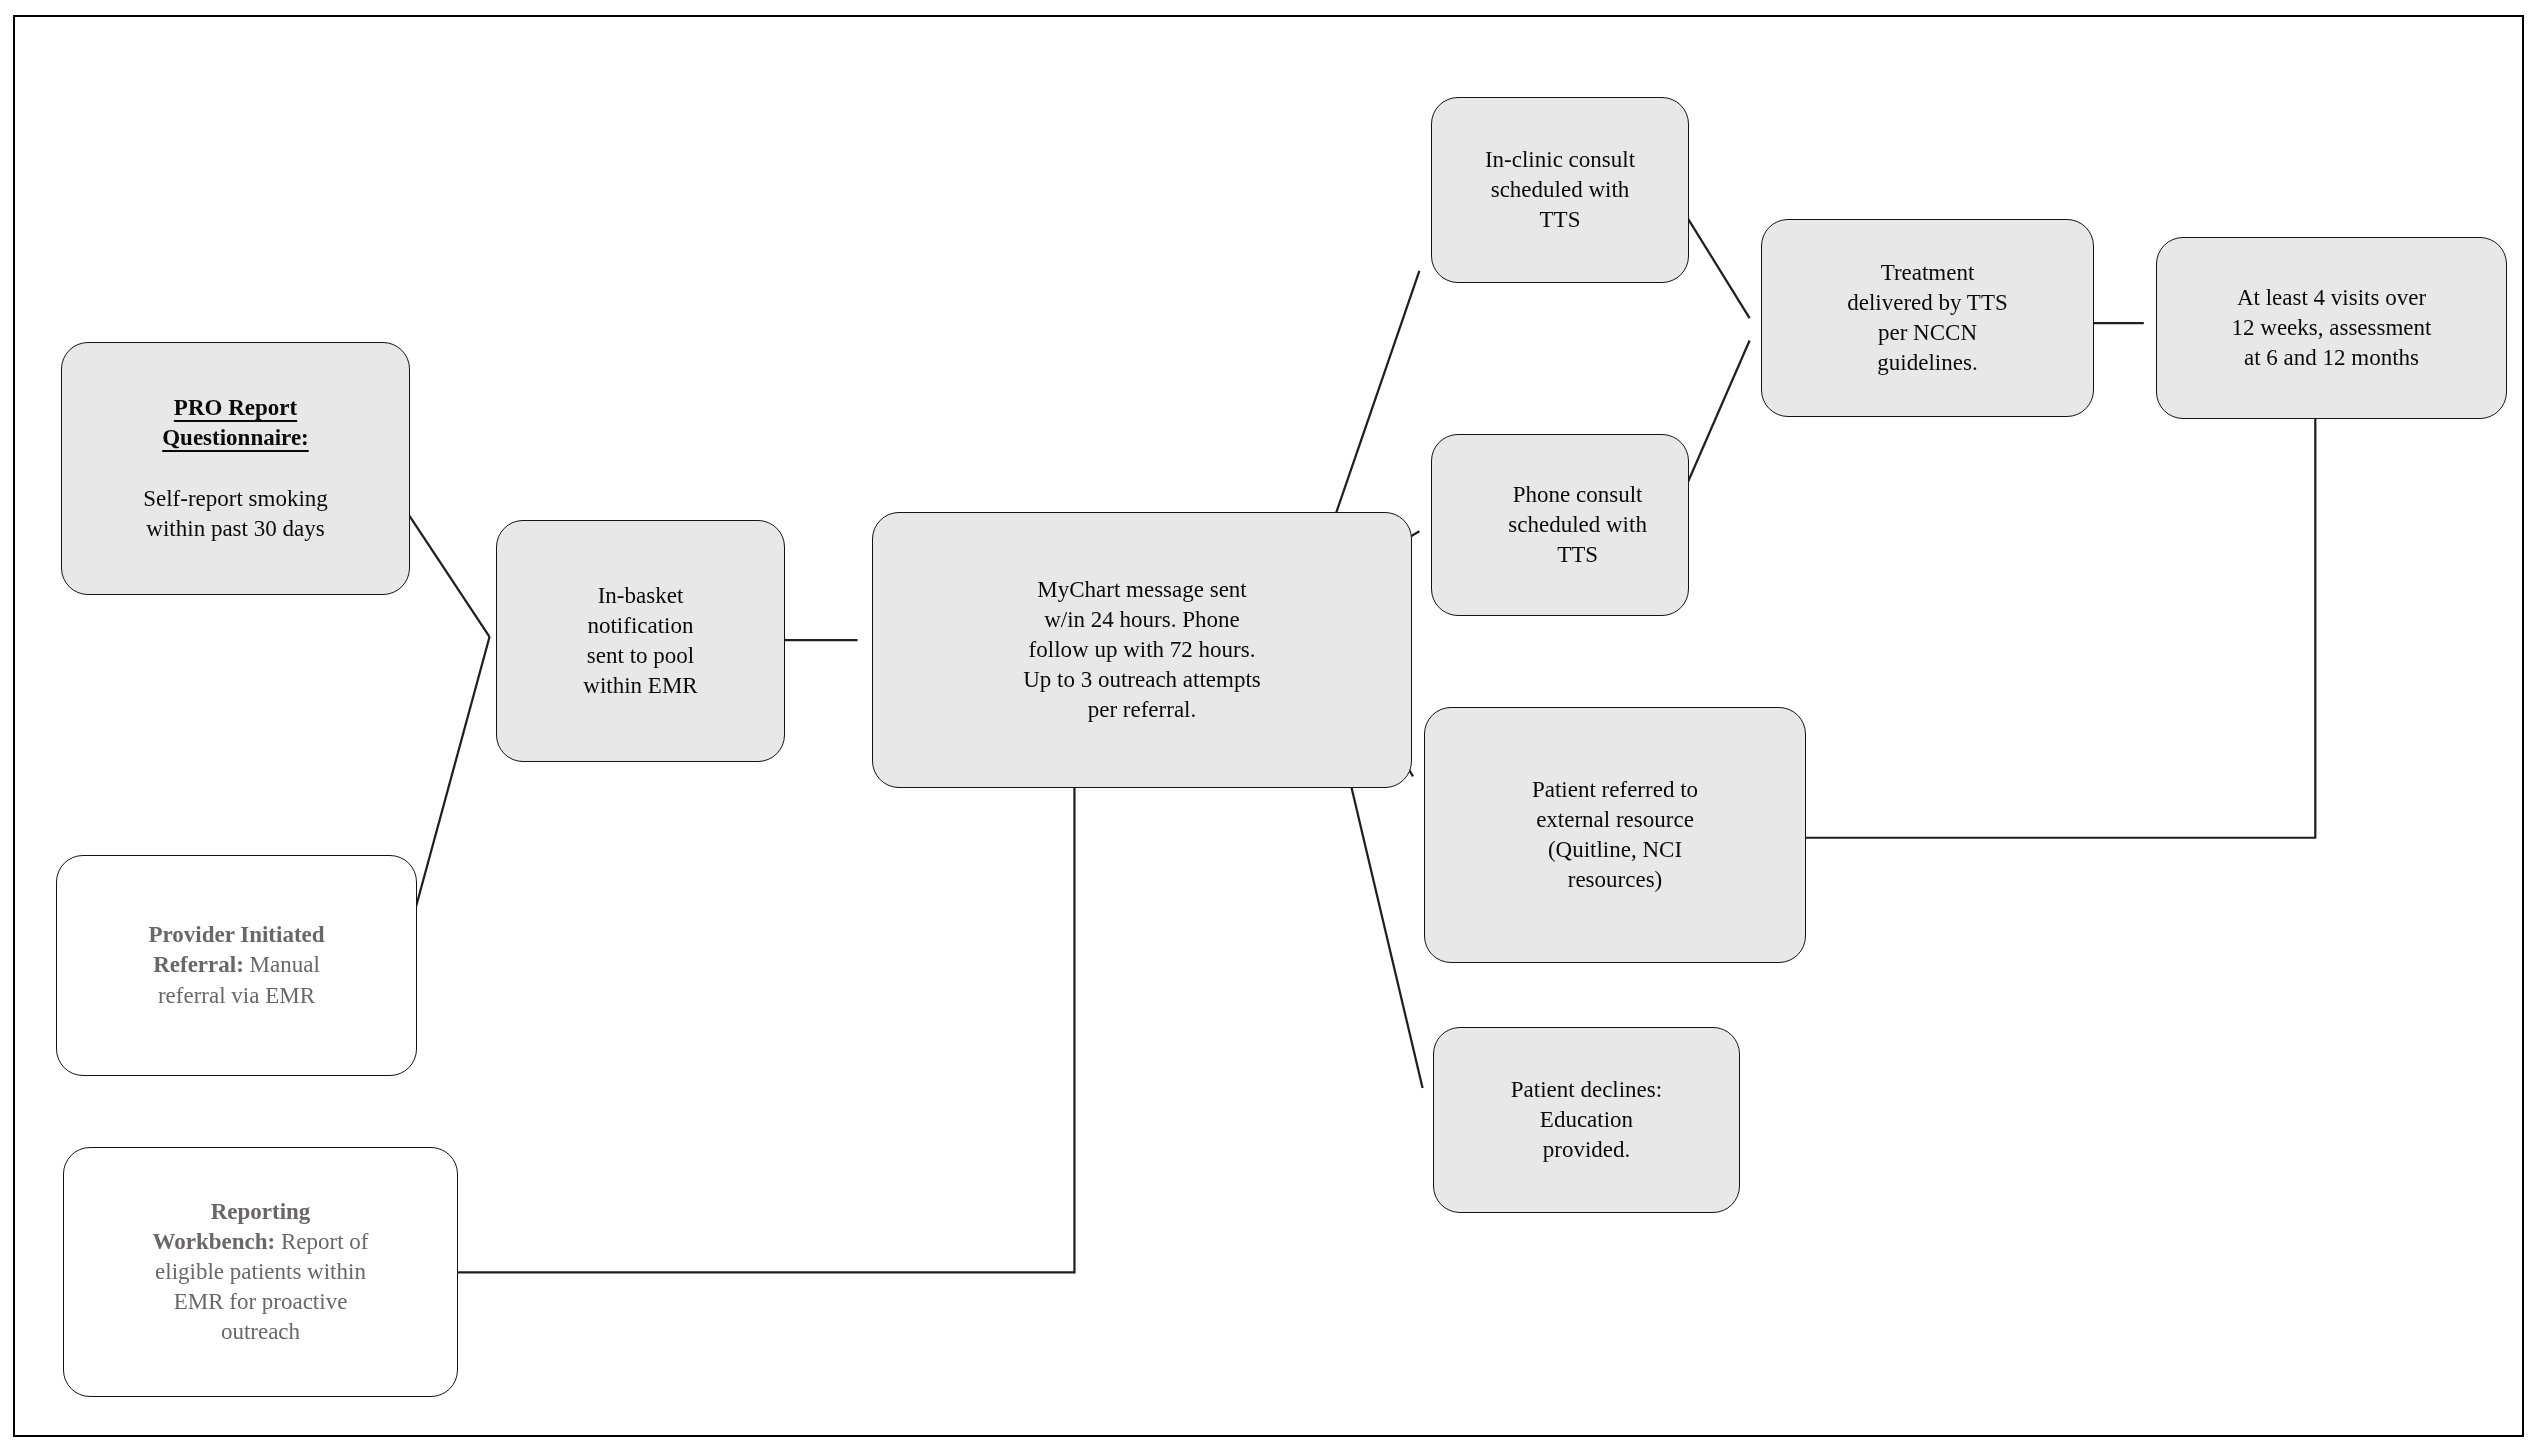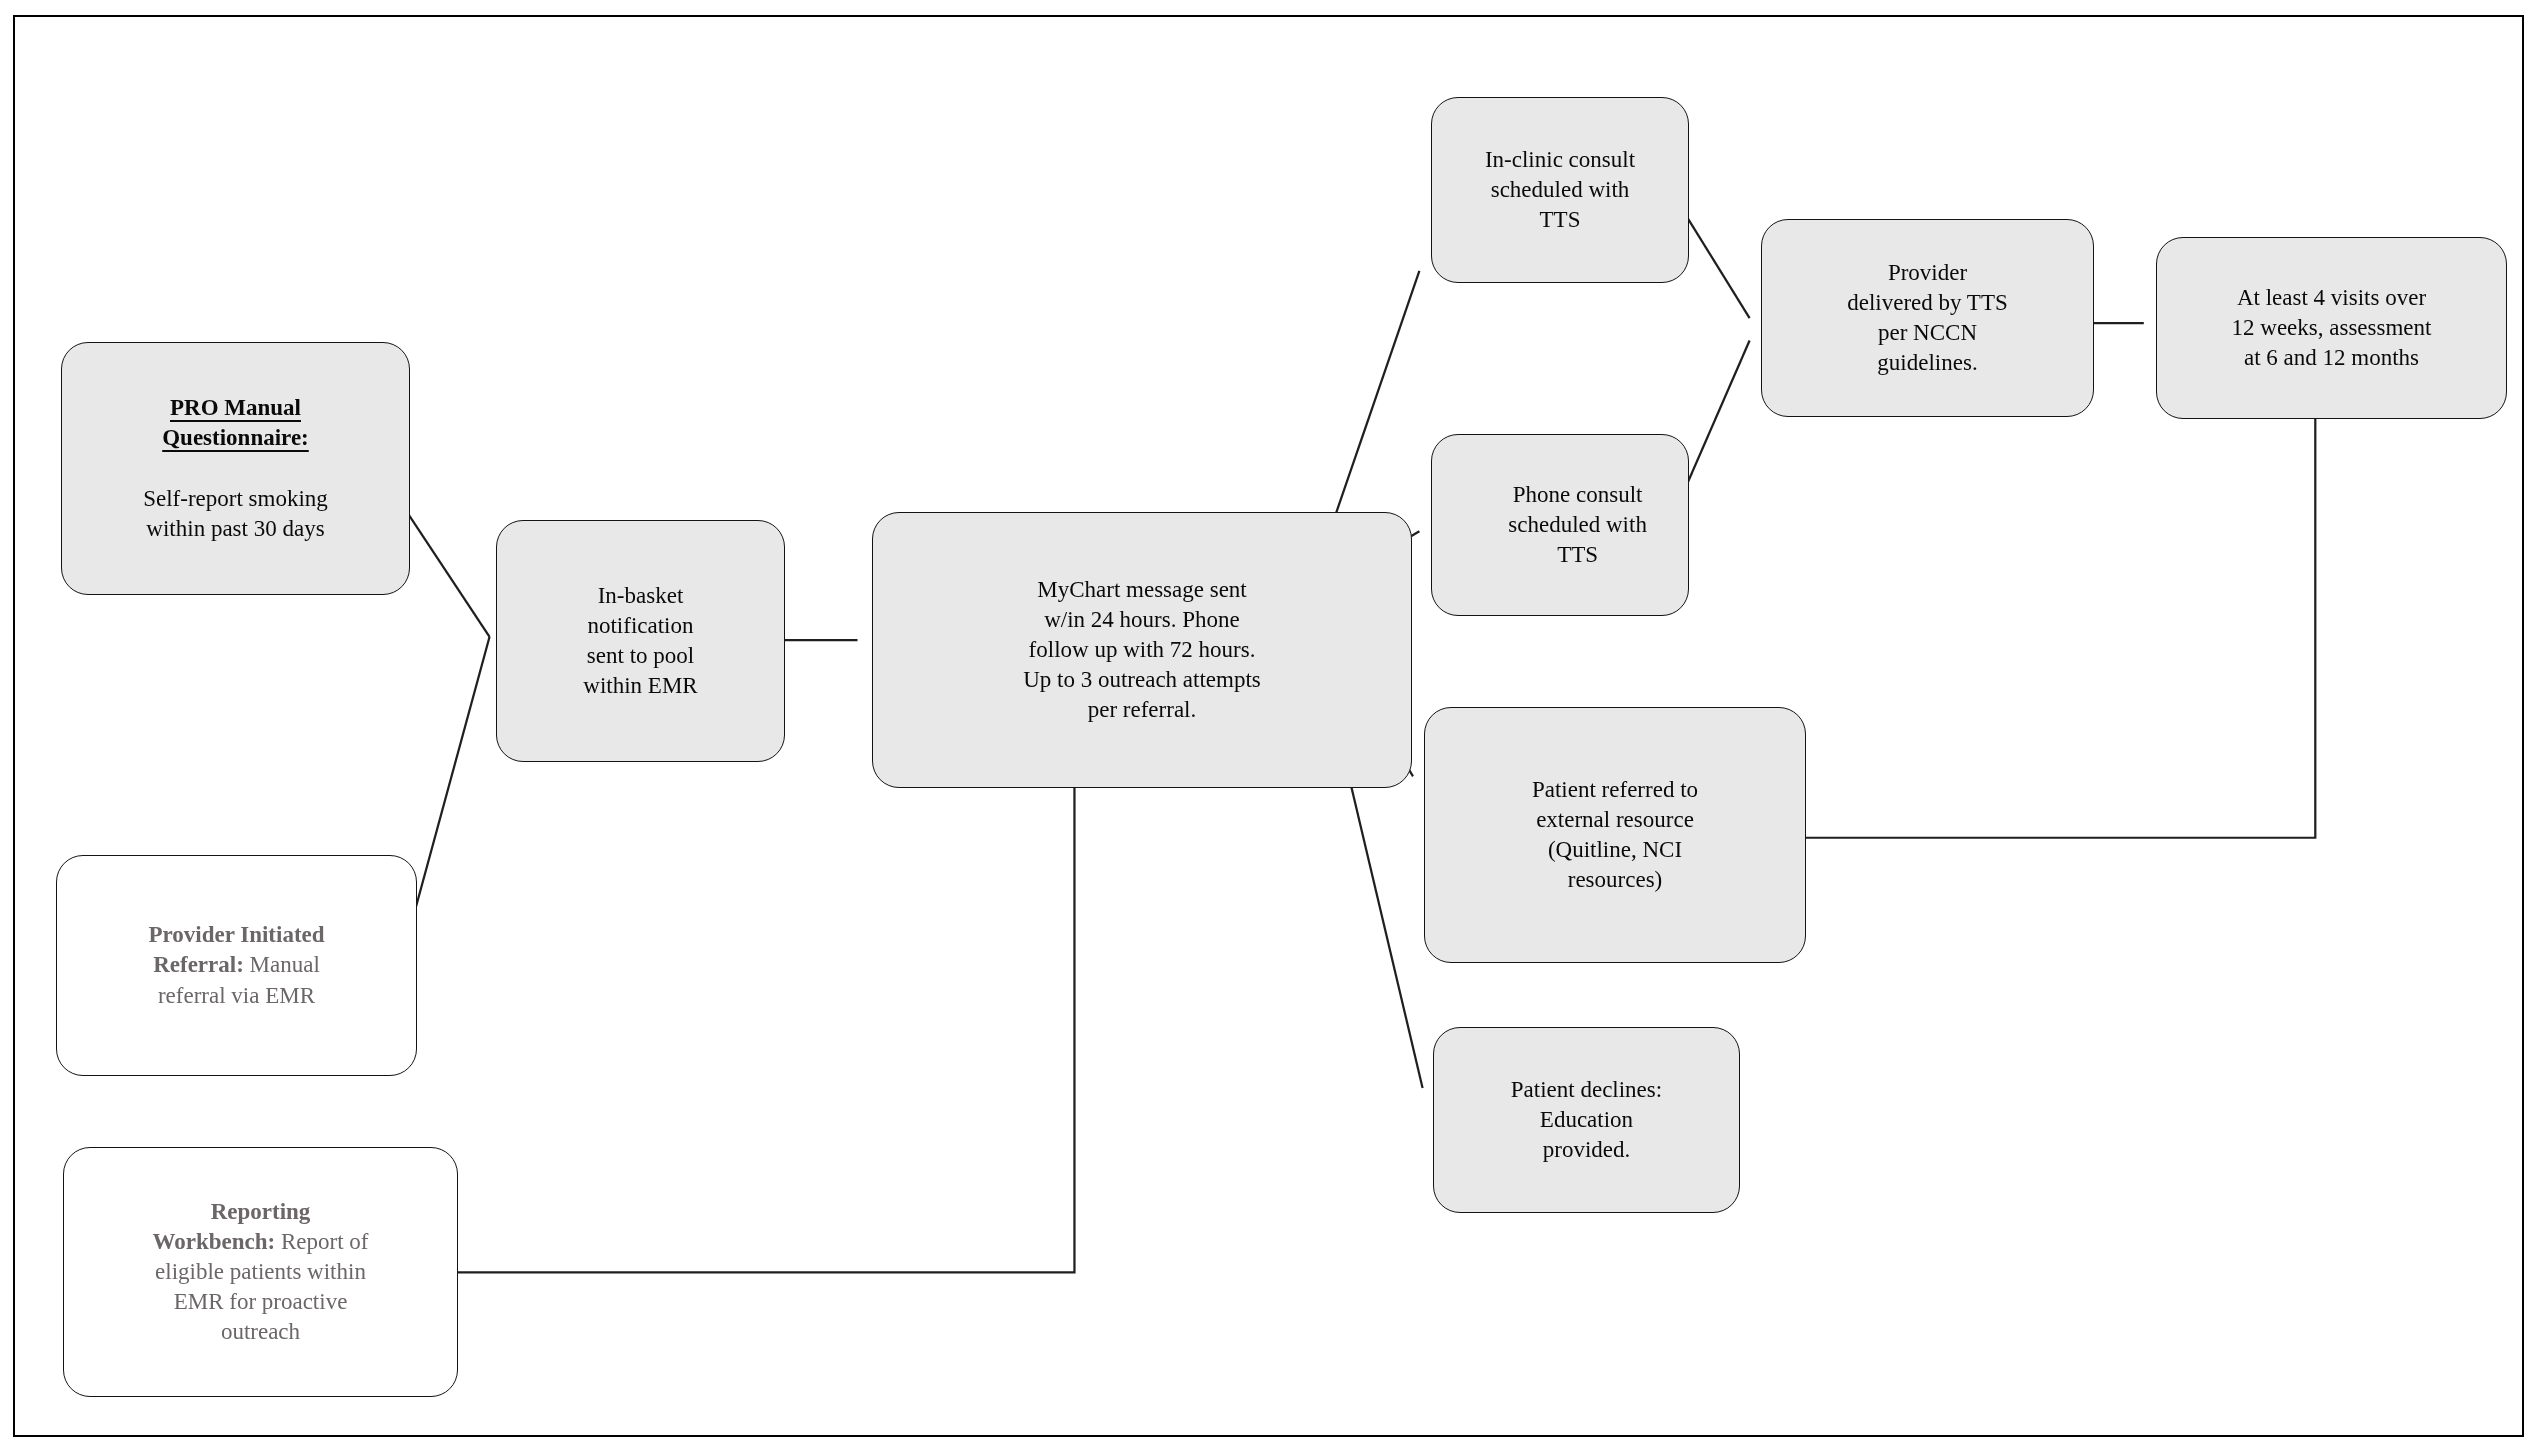--- a/index.html
+++ b/index.html
@@ -50,21 +50,21 @@
   <line x1="2042" y1="935" x2="2218" y2="830"></line>
   <line x1="2042" y1="935" x2="2208" y2="1213"></line>
   <line x1="2042" y1="935" x2="2223" y2="1700"></line>
   <line x1="2612" y1="300" x2="2734" y2="497"></line>
   <line x1="2612" y1="812" x2="2734" y2="532"></line>
   <line x1="3246" y1="505" x2="3350" y2="505"></line>
   <polyline points="3618,650 3618,1309 2732,1309"></polyline>
 </svg>
 
 <div class="node" id="n-pro">
-  <div class="txt"><span class="ttl u">PRO Manual
+  <div class="txt"><span class="ttl u">PRO Report
 Questionnaire:</span><br>
   <span>Self-report smoking
 within past 30 days</span></div>
 </div>
 
 <div class="node white" id="n-provider">
   <div class="txt"><span class="ttl">Provider Initiated
 Referral:</span> <span>Manual
 referral via EMR</span></div>
 </div>
@@ -98,21 +98,21 @@
 TTS</div>
 </div>
 
 <div class="node" id="n-phone">
   <div class="txt">Phone consult
 scheduled with
 TTS</div>
 </div>
 
 <div class="node" id="n-treat">
-  <div class="txt">Provider
+  <div class="txt">Treatment
 delivered by TTS
 per NCCN
 guidelines.</div>
 </div>
 
 <div class="node" id="n-visits">
   <div class="txt">At least 4 visits over
 12 weeks, assessment
 at 6 and 12 months</div>
 </div>

